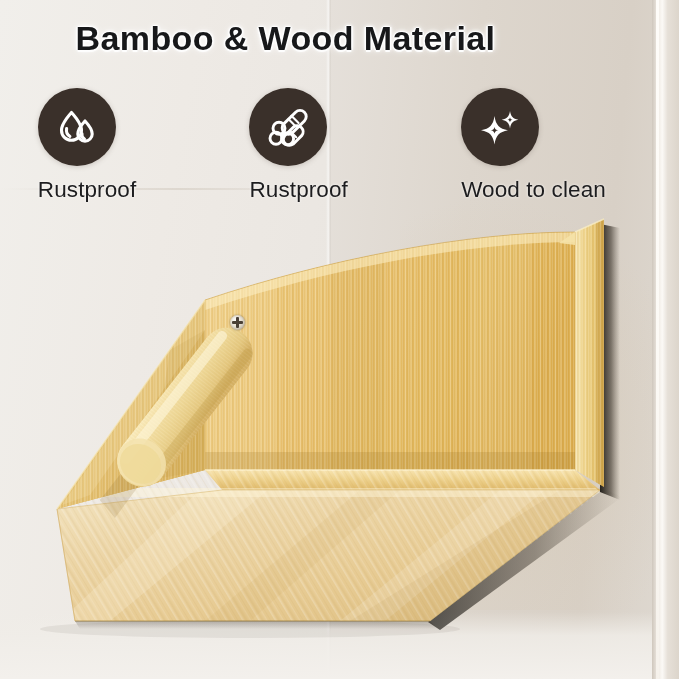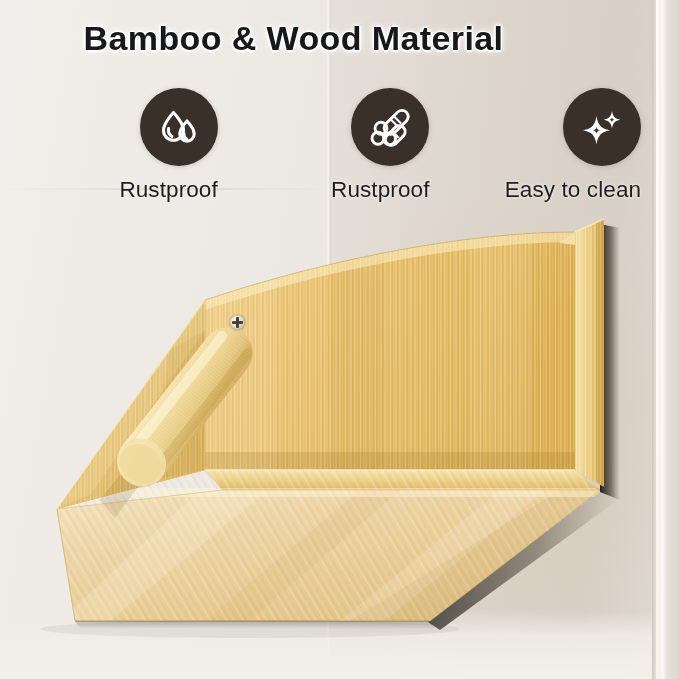--- a/index.html
+++ b/index.html
@@ -67,21 +67,21 @@
   .wall-soft-line {
     position: absolute;
     left: 0; top: 188px;
     width: 330px; height: 2px;
     background: linear-gradient(90deg, rgba(215,208,198,0.0) 0%, rgba(208,200,189,0.55) 55%, rgba(208,200,189,0.0) 100%);
   }
 
   
   .title {
     position: absolute;
-    left: 8px; top: 19px;
+    left: 0; top: 19px;
     width: 571px;
     text-align: center;
     font-size: 34px;
     font-weight: bold;
     letter-spacing: 0.4px;
     color: #17181a;
     text-shadow:
       0 0 4px #ffffff, 0 0 4px #ffffff, 0 0 8px #ffffff,
       1.5px 0 0 #fdfdfd, -1.5px 0 0 #fdfdfd,
       0 1.5px 0 #fdfdfd, 0 -1.5px 0 #fdfdfd;
@@ -95,21 +95,21 @@
     display: flex;
     justify-content: space-around;
     align-items: flex-start;
     padding: 0 22px;
     box-sizing: border-box;
   }
   .feature {
     width: 180px;
     display: flex;
     flex-direction: column;
-    align-items: flex-end;
+    align-items: flex-start;
   }
   .badge {
     width: 78px; height: 78px;
     border-radius: 50%;
     background: #3a302a;
     display: flex;
     align-items: center;
     justify-content: center;
     box-shadow: 0 1px 5px rgba(90,80,70,0.25);
   }
@@ -464,18 +464,18 @@
                        C 15.9 26.0 17.0 25.3 17.5 23.0 Z"></path>
               <path d="M 33.0 13.2
                        C 33.3 14.8 34.0 15.3 35.6 15.8
                        C 34.0 16.2 33.3 16.8 33.0 18.4
                        C 32.7 16.8 32.0 16.2 30.4 15.8
                        C 32.0 15.3 32.7 14.8 33.0 13.2 Z"></path>
             </g>
           </svg>
         </span>
       </div>
-      <div class="feature-label">Easy to clean</div>
+      <div class="feature-label">Wood to clean</div>
     </div>
 
   </div>
 
 </div>
 
 </body></html>

